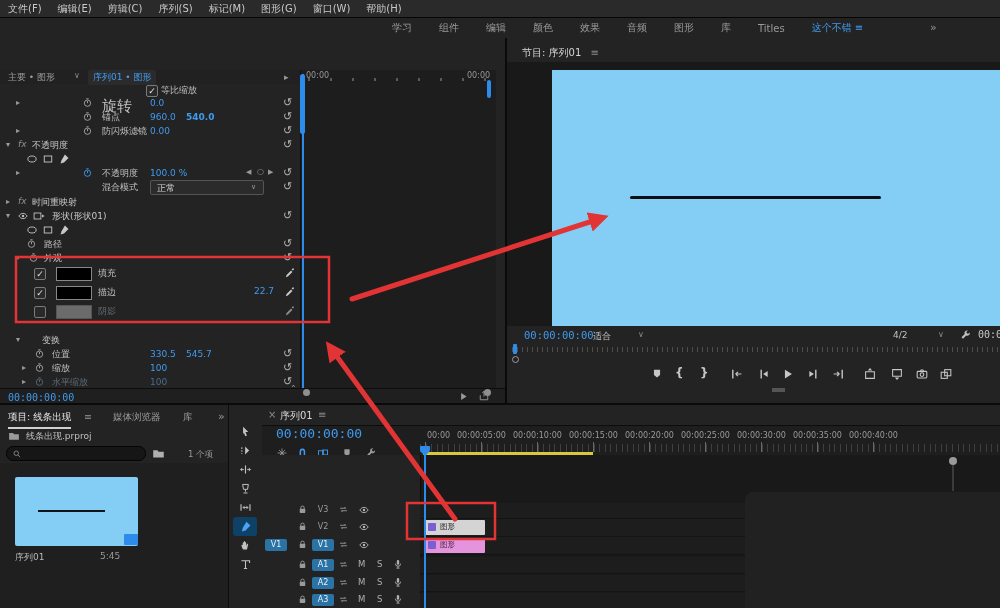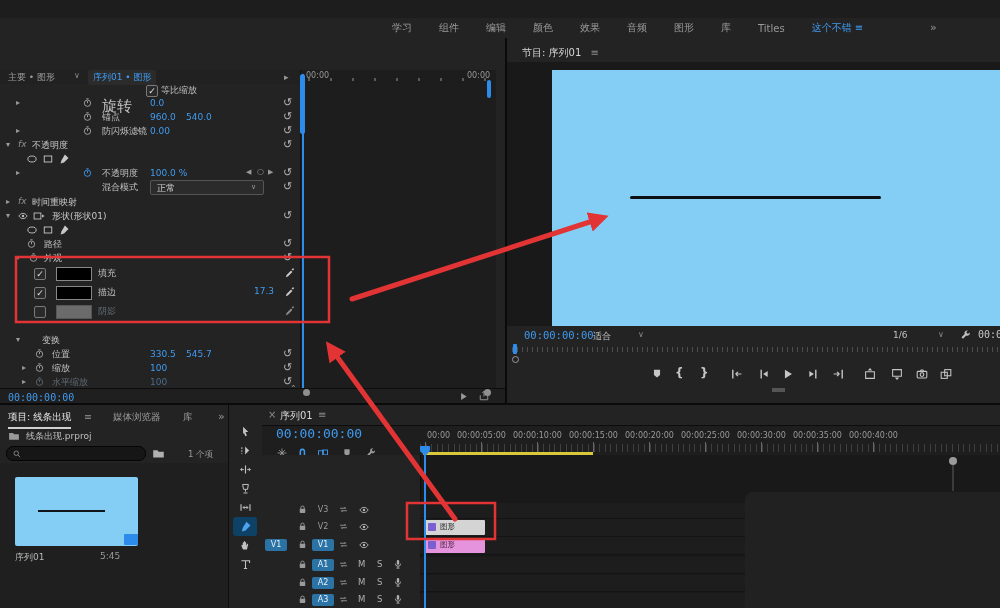--- a/index.html
+++ b/index.html
@@ -28,20 +28,30 @@
   #tlheadbg{left:262px;top:455px;width:158px;height:153px;background:#232323;}
   #tllanes{left:420px;top:455px;width:580px;height:153px;background:#191919;border-left:1px solid #0d0d0d;}
   #graybox{left:745px;top:492px;width:255px;height:116px;background:#212121;border-radius:8px 0 0 0;z-index:30;}
   #anno{left:0;top:0;z-index:60;pointer-events:none;}
 </style>
 </head>
 <body>
 
 <div id="root">
 
+  <div id="menubar" class="abs">
+      <div style="position: static; font-size: 10px;">文件(F)</div>
+      <div style="position: static; font-size: 10px;">编辑(E)</div>
+      <div style="position: static; font-size: 10px;">剪辑(C)</div>
+      <div style="position: static; font-size: 10px;">序列(S)</div>
+      <div style="position: static; font-size: 10px;">标记(M)</div>
+      <div style="position: static; font-size: 10px;">图形(G)</div>
+      <div style="position: static; font-size: 10px;">窗口(W)</div>
+      <div style="position: static; font-size: 10px;">帮助(H)</div>
+    </div>
   <div id="wsbar" class="abs">
       <div style="position: absolute; left: 392px; top: 0px; height: 20px; display: flex; align-items: center; gap: 27px;">
         <div style="position: static; color: rgb(154, 154, 154); font-size: 10px;">学习</div>
         <div style="position: static; color: rgb(154, 154, 154); font-size: 10px;">组件</div>
         <div style="position: static; color: rgb(154, 154, 154); font-size: 10px;">编辑</div>
         <div style="position: static; color: rgb(154, 154, 154); font-size: 10px;">颜色</div>
         <div style="position: static; color: rgb(154, 154, 154); font-size: 10px;">效果</div>
         <div style="position: static; color: rgb(154, 154, 154); font-size: 10px;">音频</div>
         <div style="position: static; color: rgb(154, 154, 154); font-size: 10px;">图形</div>
         <div style="position: static; color: rgb(154, 154, 154); font-size: 10px;">库</div>
@@ -80,21 +90,21 @@
       </div>
       <div style="position: absolute; left: 0px; top: 110px; width: 300px; height: 14px; overflow: visible;">
         <div style="position: absolute; left: 82px; top: 1px; width: 11px; height: 11px;">
           <svg width="11" height="11" viewBox="0 0 16 16" style="color:#a8a8a8">
             <circle cx="8" cy="9" r="4.6" fill="none" stroke="currentColor" stroke-width="1.3"></circle>
             <path d="M8 9V5.8M6.3 2.6h3.4" stroke="currentColor" stroke-width="1.3" fill="none"></path>
           </svg>
         </div>
         <div style="position: absolute; left: 102px; top: 1px; color: rgb(192, 192, 192); font-size: 9px;">锚点</div>
         <div style="position: absolute; left: 150px; top: 2px; color: rgb(63, 155, 240); font-size: 9px; text-align: right;">960.0</div>
-        <div style="position: absolute; left: 186px; top: 2px; color: rgb(63, 155, 240); font-size: 9px;">540.0</div>
+        <div style="position: absolute; left: 186px; top: 2px; color: rgb(63, 155, 240); font-size: 9px; font-weight: bold;">540.0</div>
         <div style="position: absolute; left: 283px; top: 0px; color: rgb(176, 176, 176); font-size: 11px;">↺</div>
       </div>
       <div style="position: absolute; left: 0px; top: 124px; width: 300px; height: 14px; overflow: visible;">
         <div style="position: absolute; left: 16px; top: 2px; color: rgb(154, 154, 154); font-size: 8px;">▸</div>
         <div style="position: absolute; left: 82px; top: 1px; width: 11px; height: 11px;">
           <svg width="11" height="11" viewBox="0 0 16 16" style="color:#a8a8a8">
             <circle cx="8" cy="9" r="4.6" fill="none" stroke="currentColor" stroke-width="1.3"></circle>
             <path d="M8 9V5.8M6.3 2.6h3.4" stroke="currentColor" stroke-width="1.3" fill="none"></path>
           </svg>
         </div>
@@ -215,21 +225,21 @@
         <div style="position: absolute; left: 284px; top: 2px; width: 12px; height: 12px;">
           <svg width="12" height="12" viewBox="0 0 16 16" style="color:#c8c8c8">
             <path d="M2.5 13.5l.9-2.7 6-6 1.8 1.8-6 6zM10.2 3.2l1.3-1.3c.9-.5 2.1.7 1.6 1.6l-1.3 1.3z" fill="currentColor"></path>
           </svg>
         </div>
       </div>
       <div style="position: absolute; left: 0px; top: 284px; width: 300px; height: 19px; overflow: visible;">
         <div style="position: absolute; left: 34px; top: 3px; width: 10px; height: 10px; background: rgb(42, 42, 42); border: 1px solid rgb(122, 122, 122); border-radius: 2px; font-size: 9px; line-height: 10px; text-align: center; color: rgb(224, 224, 224);">✓</div>
         <div style="position: absolute; left: 56px; top: 2px; width: 34px; height: 12px; background: rgb(0, 0, 0); border: 1px solid rgb(136, 136, 136);"></div>
         <div style="position: absolute; left: 98px; top: 2px; color: rgb(192, 192, 192); font-size: 9px;">描边</div>
-        <div style="position: absolute; left: 254px; top: 2px; color: rgb(63, 155, 240); font-size: 9px;">17.3</div>
+        <div style="position: absolute; left: 254px; top: 2px; color: rgb(63, 155, 240); font-size: 9px;">22.7</div>
         <div style="position: absolute; left: 284px; top: 2px; width: 12px; height: 12px;">
           <svg width="12" height="12" viewBox="0 0 16 16" style="color:#c8c8c8">
             <path d="M2.5 13.5l.9-2.7 6-6 1.8 1.8-6 6zM10.2 3.2l1.3-1.3c.9-.5 2.1.7 1.6 1.6l-1.3 1.3z" fill="currentColor"></path>
           </svg>
         </div>
       </div>
       <div style="position: absolute; left: 0px; top: 303px; width: 300px; height: 19px; overflow: visible;">
         <div style="position: absolute; left: 34px; top: 3px; width: 10px; height: 10px; background: rgb(42, 42, 42); border: 1px solid rgb(122, 122, 122); border-radius: 2px; font-size: 9px; line-height: 10px; text-align: center; color: rgb(224, 224, 224);"></div>
         <div style="position: absolute; left: 56px; top: 2px; width: 34px; height: 12px; background: rgb(107, 107, 107); border: 1px solid rgb(85, 85, 85);"></div>
         <div style="position: absolute; left: 98px; top: 2px; color: rgb(94, 106, 115); font-size: 9px;">阴影</div>
@@ -292,21 +302,21 @@
     <span style="color:#8a8a8a;margin-left:6px;">≡</span>
   </div>
   <div id="progcontent" class="abs"></div>
   <div id="progvideo" class="abs" style="left: 552px; top: 70px; width: 448px; height: 256px; background: rgb(132, 206, 245);">
     <div class="abs" style="left:78px;top:126px;width:251px;height:3px;border-radius:2px;background:#0c1015;"></div>
   </div>
   <div class="abs" style="left:507px;top:326px;width:493px;height:19px;background:#232323;">
     <span class="abs mono blue" style="left:17px;top:3px;font-size:10.5px;">00:00:00:00</span>
     <span class="abs" style="left:86px;top:4px;font-size:9px;color:#c0c0c0;">适合</span>
     <span class="abs" style="left:131px;top:4px;font-size:8px;color:#8a8a8a;">∨</span>
-    <span class="abs" style="left:386px;top:4px;font-size:9px;color:#c0c0c0;">1/6</span>
+    <span class="abs" style="left:386px;top:4px;font-size:9px;color:#c0c0c0;">4/2</span>
     <span class="abs" style="left:431px;top:4px;font-size:8px;color:#8a8a8a;">∨</span>
     <span id="progwrench" class="abs" style="left:452px;top:3px;">
         <svg width="13" height="13" viewBox="0 0 16 16" style="color:#c0c0c0">
           <path d="M13.2 4.2a3.2 3.2 0 0 1-4.3 3.9L5 12l-1.9-1.9 3.9-3.9a3.2 3.2 0 0 1 3.9-4.3L8.8 4l2.2 2.2z" fill="currentColor"></path>
         </svg>
       </span>
     <span class="abs mono" style="left:471px;top:3px;font-size:10px;color:#c8c8c8;">00:00</span>
   </div>
   <div class="abs" style="left:512px;top:347px;width:488px;height:5px;background:repeating-linear-gradient(90deg,#4d4d4d 0 1px,transparent 1px 5px);"></div>
   <div class="abs" style="left:513px;top:344px;width:4px;height:10px;border-radius:1px;background:#2d8ceb;"></div>

